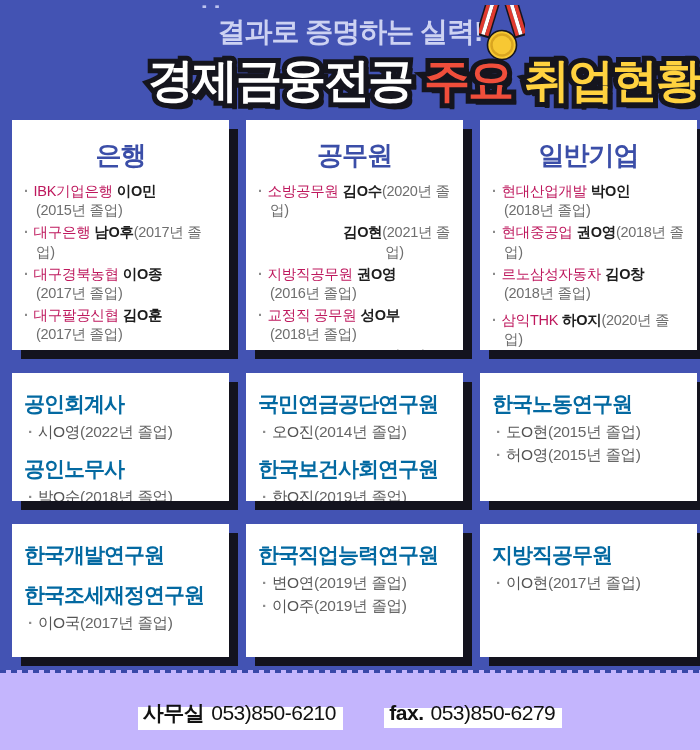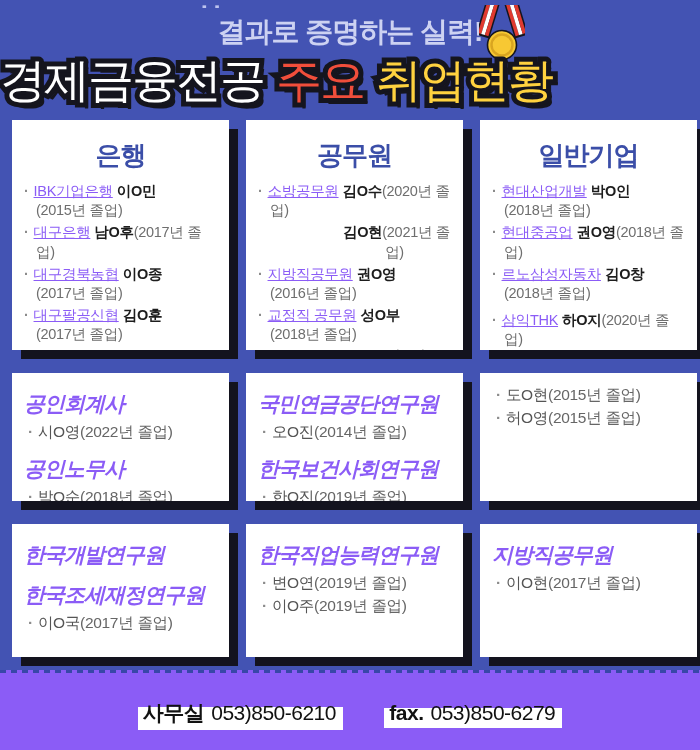--- a/index.html
+++ b/index.html
@@ -19,21 +19,21 @@
   }
   .subtitle-row { position:absolute; top:13px; left:0; width:100%; text-align:center; }
   .subtitle {
     color:#cdd2f2; font-size:28px; font-weight:700; letter-spacing:-1px;
     display:inline-block;
   }
   .medal { position:absolute; left:479px; top:5px; width:46px; height:56px; }
 
   .main-title {
     position:absolute; top:50px; left:0; width:100%;
-    text-align:left; font-size:46px; font-weight:400; letter-spacing:-2px;
+    text-align:right; font-size:46px; font-weight:700; letter-spacing:-2px;
     white-space:nowrap;
   }
   .main-title span {
     -webkit-text-stroke:10px #15151e;
     paint-order:stroke fill;
     text-shadow:5px 6px 0 #15151e;
   }
   .t-white { color:#ffffff; }
   .t-red   { color:#f04e3b; margin:0 12px; }
   .t-yellow{ color:#ffd23f; }
@@ -49,45 +49,44 @@
     background:#ffffff;
     box-shadow:9px 9px 0 #13131e;
     padding:10px 12px;
     overflow:hidden;
   }
   .card-title-center {
     text-align:center; color:#3b4ea8; font-size:26px; font-weight:800;
     letter-spacing:-1px; margin:8px 0 9px;
   }
   .section-title {
-    color:#8b5cf6; font-size:21px; font-weight:800; letter-spacing:-1px;
+    color:#0369a1; font-size:21px; font-weight:800; letter-spacing:-1px;
     margin:7px 0 4px;
-    font-style:italic;
   }
   .section + .section .section-title { margin-top:12px; }
   ul { list-style:none; margin:0; padding:0; }
   .item {
     font-size:14.5px; line-height:1.34; color:#4a4a4a;
     padding-left:12px; text-indent:-12px; margin:2.5px 0;
     letter-spacing:-0.3px;
   }
   .item .bullet { color:#8b8b8b; font-weight:700; margin-right:5px; }
-  .item .org  { color:#8b5cf6; font-weight:500;text-decoration:underline; }
+  .item .org  { color:#be185d; font-weight:500; }
   .item .name { color:#1d1d1d; font-weight:700; margin-left:4px; }
   .item .year { color:#6e6e6e; font-weight:400; }
   .item.cont { padding-left:80px; text-indent:0;text-align:center; }
   .item.sp { margin-top:7px; }
   .item.lg { font-size:15.5px; margin:2px 0; padding-left:14px; text-indent:-10px; }
   .item.lg .pname { color:#555555; }
   .item.lg .year { color:#666666; }
 
   
   .footer {
     position:absolute; left:0; bottom:0; width:700px; height:80px;
-    background:#8b5cf6;
+    background:#c4b5fd;
   }
   .dash-line {
     position:absolute; top:0; left:0; width:100%; height:3px;
     background:repeating-linear-gradient(90deg,#3847a8 0 6px, rgba(0,0,0,0) 6px 11px);
   }
   .footer-content {
     position:absolute; top:28px; width:100%; text-align:center;
     font-size:21px; color:#111111; letter-spacing:-0.5px;
   }
   .contact {
@@ -186,20 +185,21 @@
     <div class="section">
       <div class="section-title">한국보건사회연구원</div>
       <ul>
         <li class="item lg"><span class="bullet">·</span><span class="pname">한O진</span><span class="year">(2019년 졸업)</span></li>
       </ul>
     </div>
   </div>
 
   <div class="card">
     <div class="section">
+      <div class="section-title">한국노동연구원</div>
       <ul>
         <li class="item lg"><span class="bullet">·</span><span class="pname">도O현</span><span class="year">(2015년 졸업)</span></li>
         <li class="item lg"><span class="bullet">·</span><span class="pname">허O영</span><span class="year">(2015년 졸업)</span></li>
       </ul>
     </div>
   </div>
 
   <div class="card">
     <div class="section">
       <div class="section-title">한국개발연구원</div>

